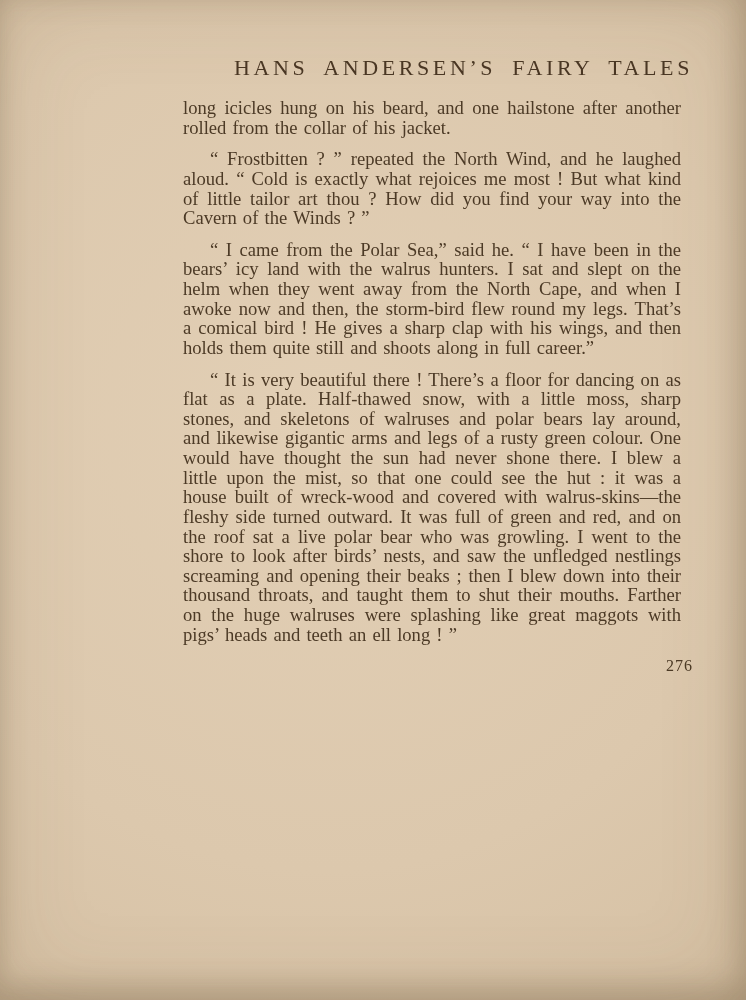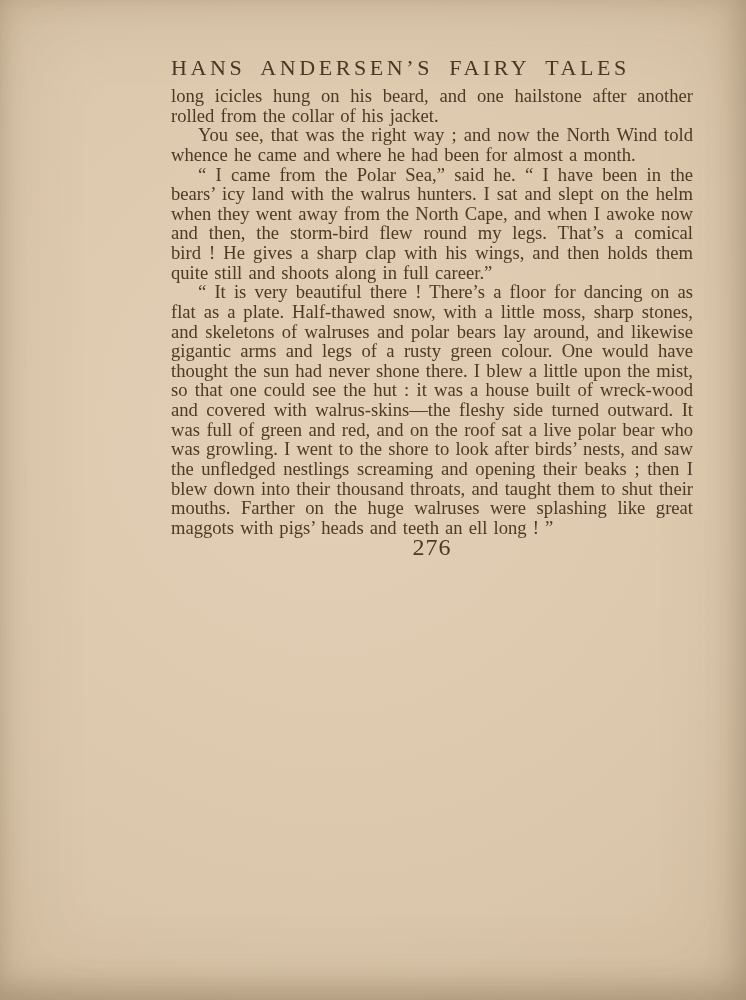--- a/index.html
+++ b/index.html
@@ -29,60 +29,60 @@
     box-shadow:
       inset 0 0 90px rgba(112, 86, 56, 0.16),
       inset -14px 0 28px rgba(105, 82, 54, 0.14),
       inset 0 -16px 26px rgba(100, 80, 55, 0.22);
   }
   .running-head {
     position: absolute;
     top: 55px;
     left: 171px;
     width: 522px;
-    text-align: left;
+    text-align: right;
     font-size: 22px;
     font-weight: normal;
     letter-spacing: 3.6px;
     word-spacing: 7px;
     white-space: nowrap;
     color: #4a3724;
   }
   .text-block {
     position: absolute;
     top: 86px;
     left: 171px;
     width: 522px;
     font-size: 18.6px;
     line-height: 19.63px;
     text-align: justify;
     word-spacing: 1.5px;
   }
   .text-block p {
-    margin: 0;
+    margin: 12px;
   }
   .text-block p.indent {
     text-indent: 27px;
   }
   .folio {
     margin-top: 1px;
-    font-size: 24px;
+    font-size: 16px;
     letter-spacing: 1px;
-    text-align: center;
+    text-align: right;
   }
 </style>
 </head>
 <body>
 
 <div class="page">
 
   <div class="running-head">HANS ANDERSEN’S FAIRY TALES</div>
 
   <div class="text-block">
     <p>long icicles hung on his beard, and one hailstone after another rolled from the collar of his jacket.</p>
-    <p class="indent">You see, that was the right way&nbsp;;  and now the North Wind told whence he came and where he had been for almost a month.</p>
+    <p class="indent">“&nbsp;Frostbitten&nbsp;?&nbsp;” repeated the North Wind, and he laughed aloud.  “&nbsp;Cold is exactly what rejoices me most&nbsp;!  But what kind of little tailor art thou&nbsp;?  How did you find your way into the Cavern of the Winds&nbsp;?&nbsp;”</p>
     <p class="indent">“&nbsp;I came from the Polar Sea,” said he.  “&nbsp;I have been in the bears’ icy land with the walrus hunters.  I sat and slept on the helm when they went away from the North Cape, and when I awoke now and then, the storm-bird flew round my legs.  That’s a comical bird&nbsp;!  He gives a sharp clap with his wings, and then holds them quite still and shoots along in full career.”</p>
     <p class="indent">“&nbsp;It is very beautiful there&nbsp;!   There’s a floor for dancing on as flat as a plate.  Half-thawed snow, with a little moss, sharp stones, and skeletons of walruses and polar bears lay around, and likewise gigantic arms and legs of a rusty green colour. One would have thought the sun had never shone there.  I blew a little upon the mist, so that one could see the hut&nbsp;:  it was a house built of wreck-wood and covered with walrus-skins—the fleshy side turned outward.  It was full of green and red, and on the roof sat a live polar bear who was growling. I went to the shore to look after birds’ nests, and saw the unfledged nestlings screaming and opening their beaks&nbsp;;  then I blew down into their thousand throats, and taught them to shut their mouths.  Farther on the huge walruses were splashing like great maggots with pigs’ heads and teeth an ell long&nbsp;!&nbsp;”</p>
 
     <div class="folio">276</div>
   </div>
 
 </div>
 
 </body></html>

